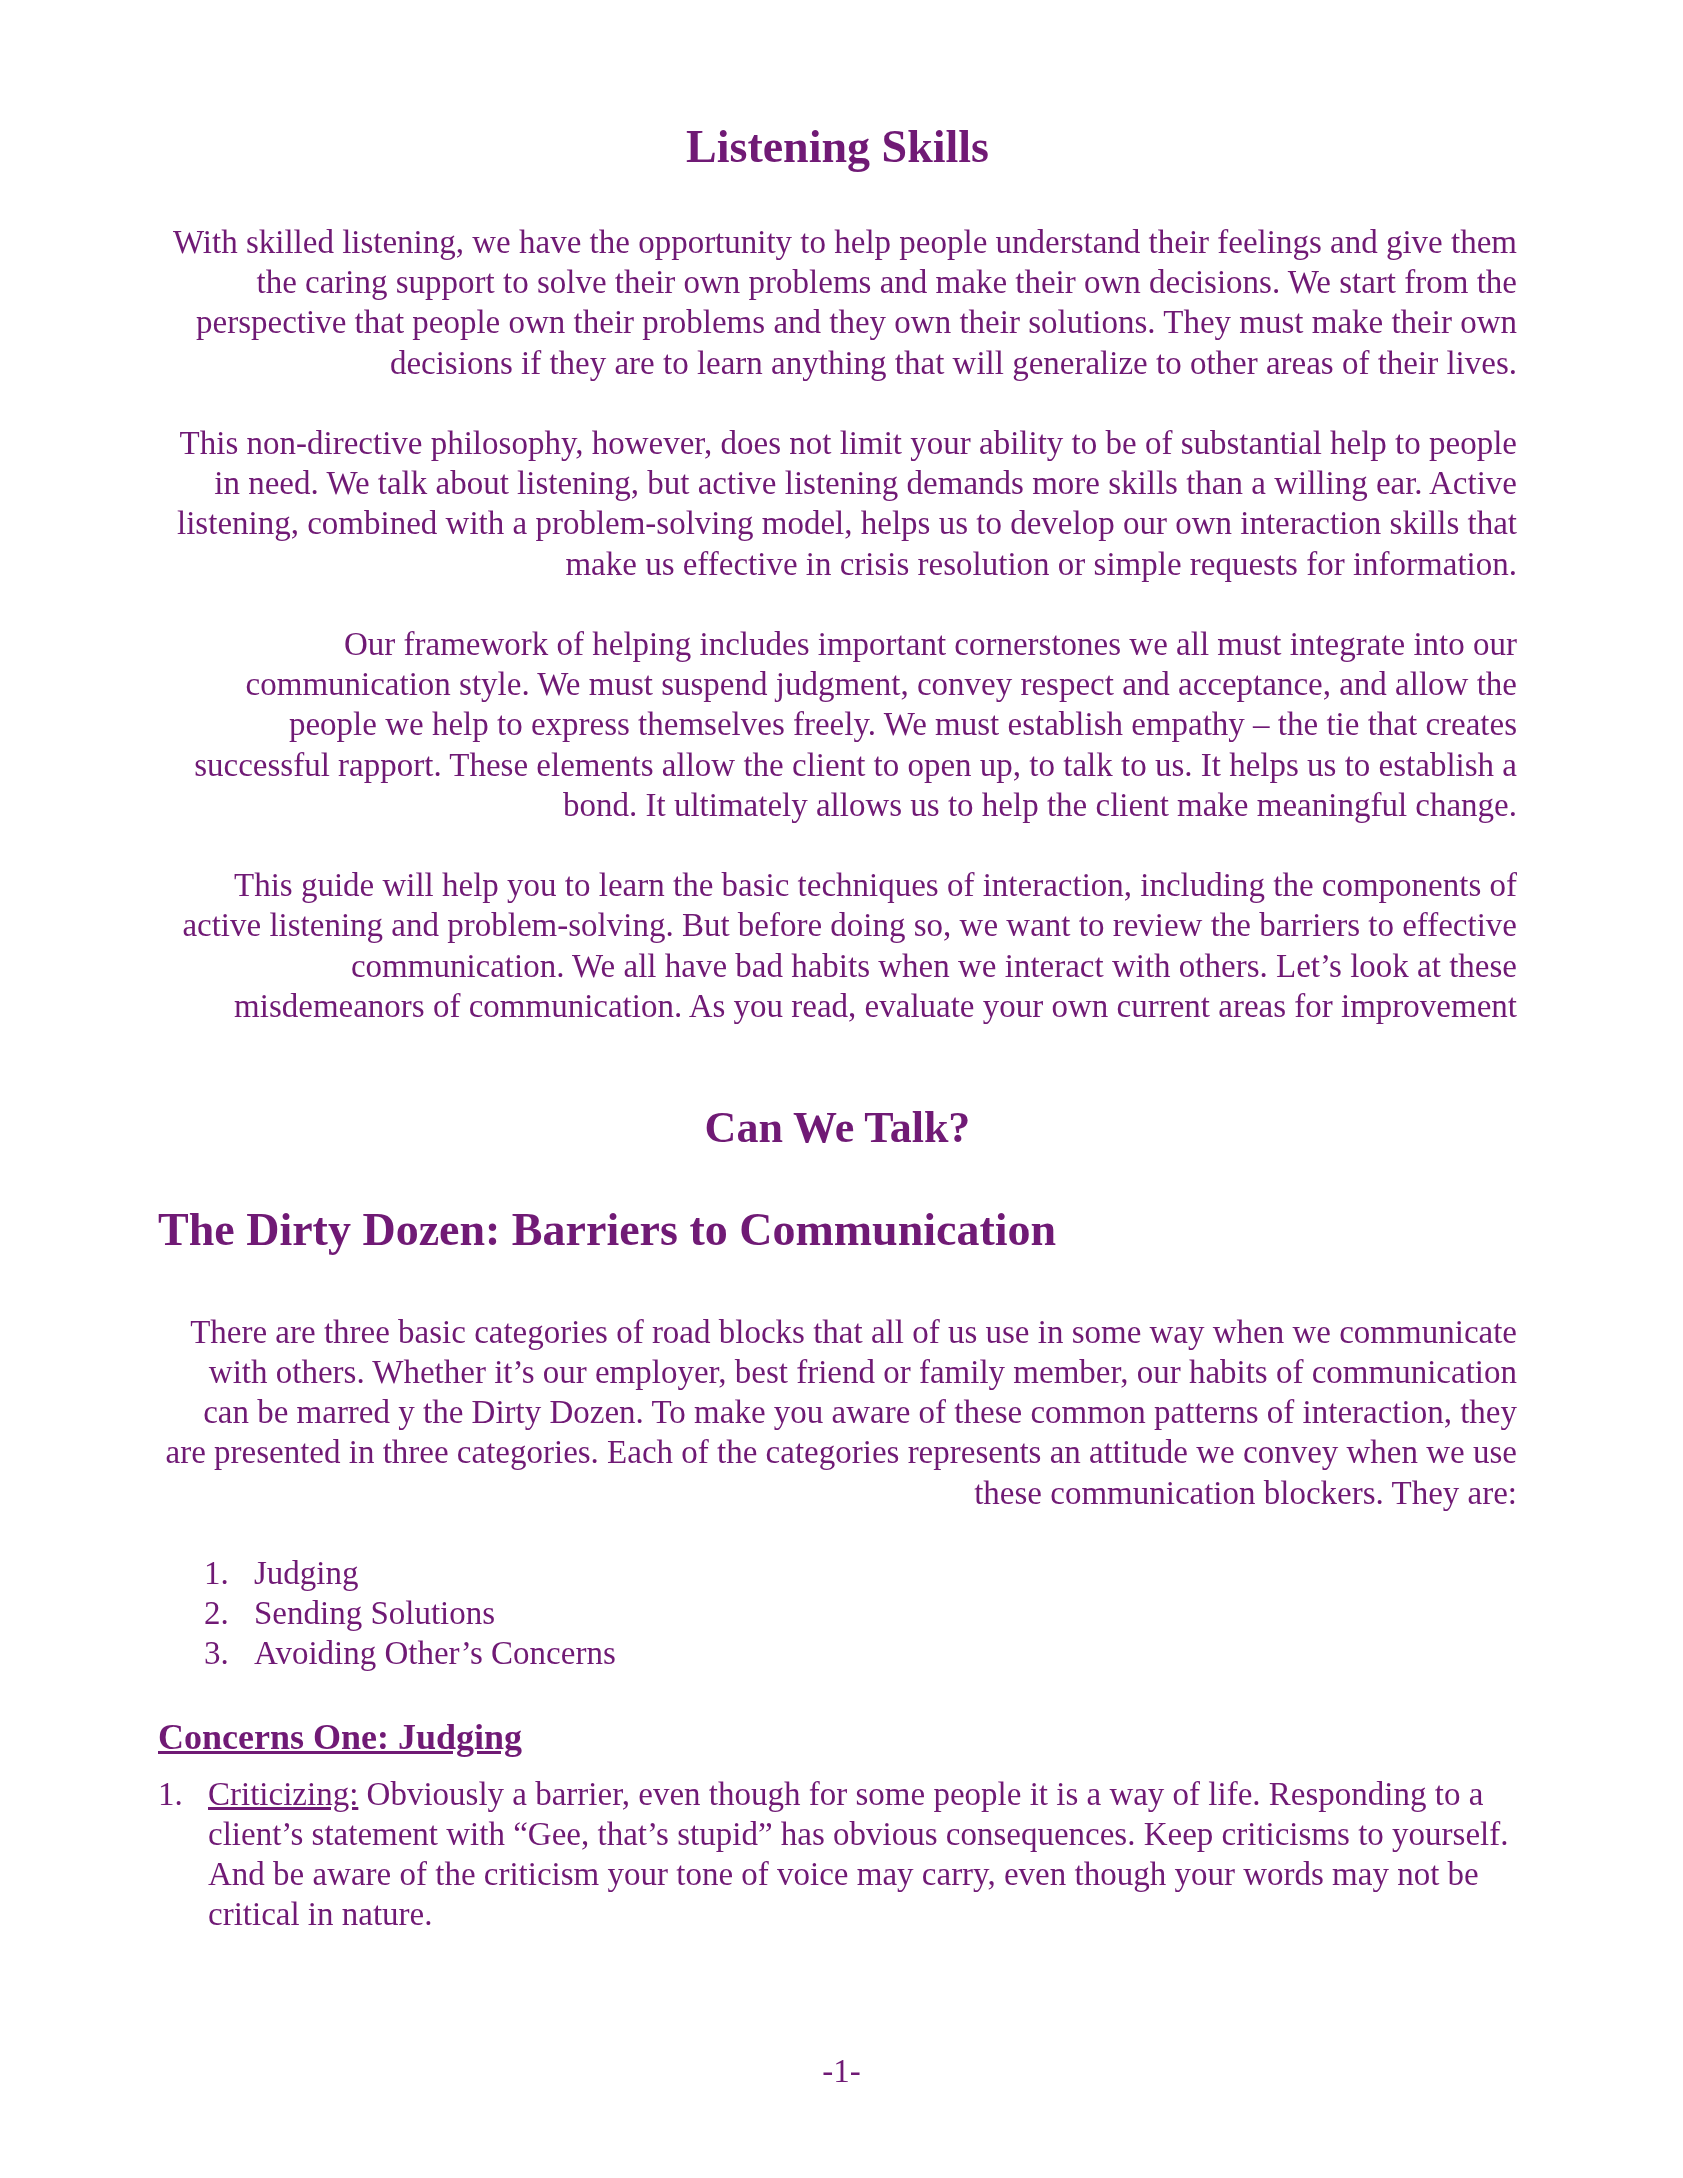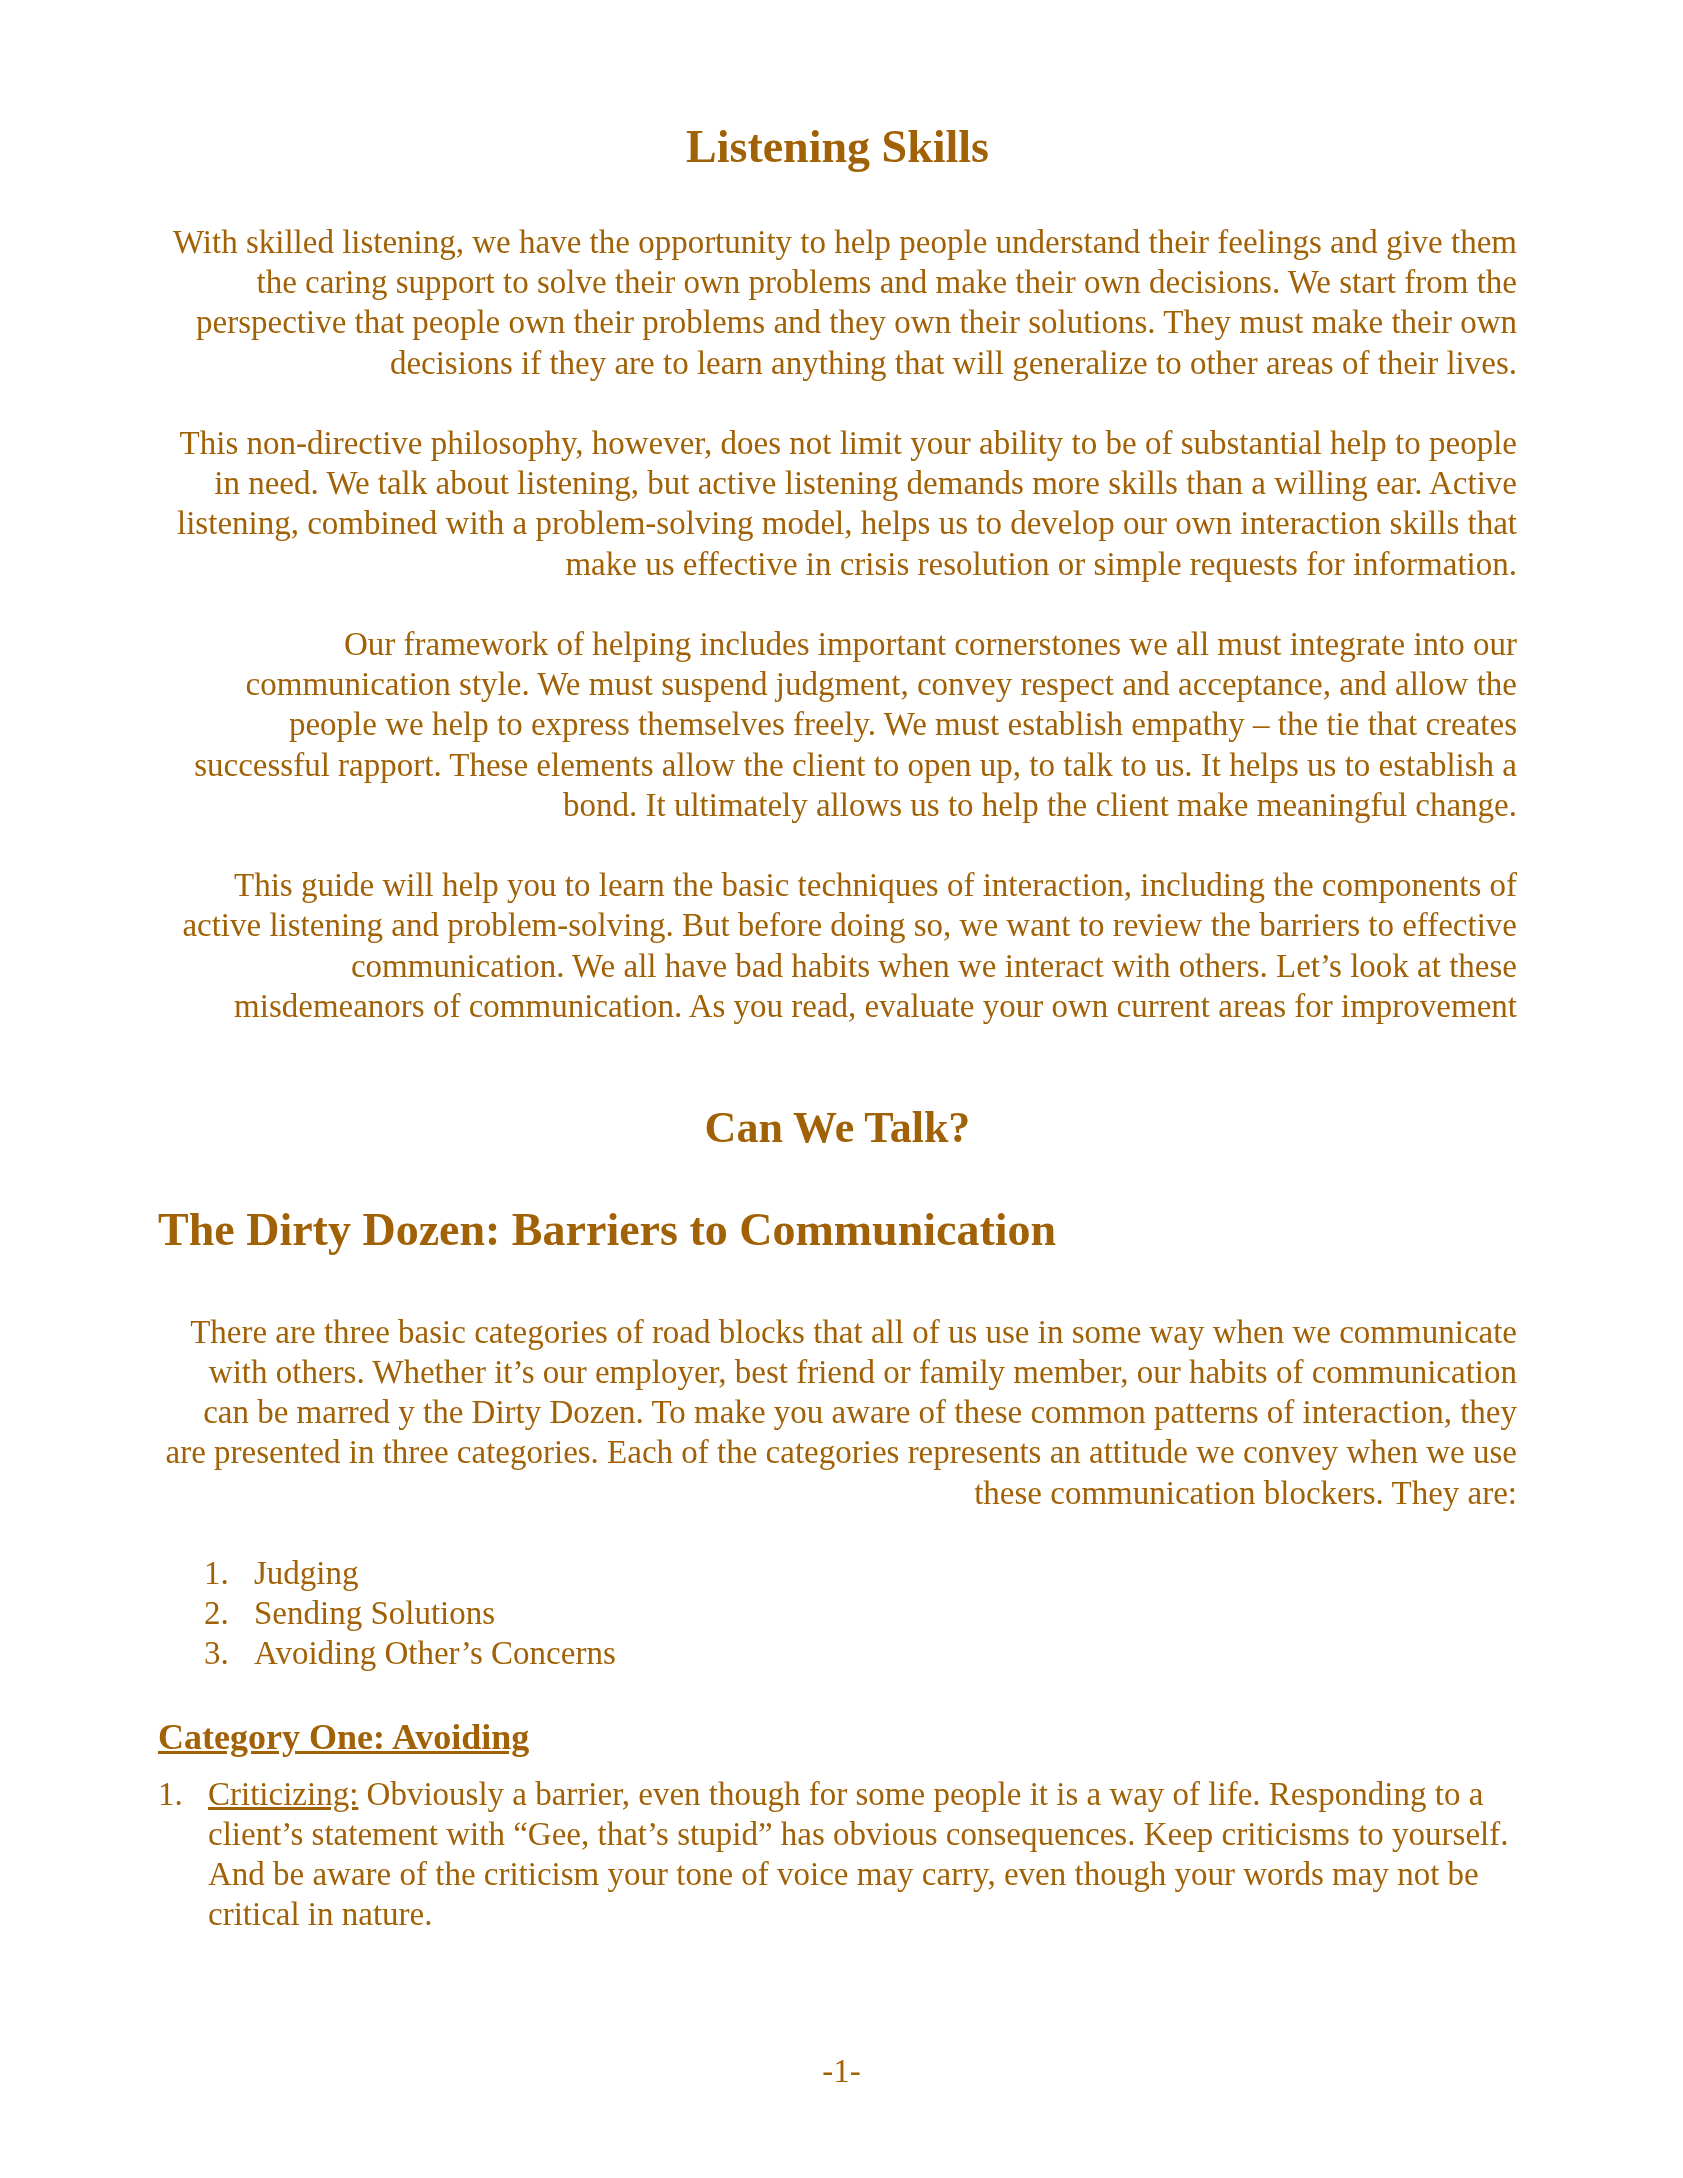--- a/index.html
+++ b/index.html
@@ -9,21 +9,21 @@
   }
   .page {
     position: relative;
     width: 1683px;
     height: 2178px;
     margin: 0 auto;
     background: #ffffff;
     box-sizing: border-box;
     padding: 121px 166px 0 158px;
     font-family: "Liberation Serif", "DejaVu Serif", serif;
-    color: #a16207;
+    color: #701a75;
     font-size: 33px;
     line-height: 1.22;
   }
   .doc-title {
     font-size: 46px;
     font-weight: bold;
     text-align: center;
     margin: 0 0 48px 0;
     line-height: 1.15;
   }
@@ -114,21 +114,21 @@
       <span class="num">2.</span>
       <span>Sending Solutions</span>
     </li>
     <li>
       <span class="num">3.</span>
       <span>Avoiding Other’s Concerns</span>
     </li>
   </ol>
 
 
-  <h3 class="section-heading">Category One: Avoiding</h3>
+  <h3 class="section-heading">Concerns One: Judging</h3>
 
   <div class="barrier-item">
     <span class="num">1.</span>
     <div class="barrier-body">
       <span class="term">Criticizing:</span>
       <span>Obviously a barrier, even though for some people it is a way of life.  Responding to a client’s statement with “Gee, that’s stupid” has obvious consequences.  Keep criticisms to yourself.  And be aware of the criticism your tone of voice may carry, even though your words may not be critical in nature.</span>
     </div>
   </div>
 
   <div class="page-footer">-1-</div>

